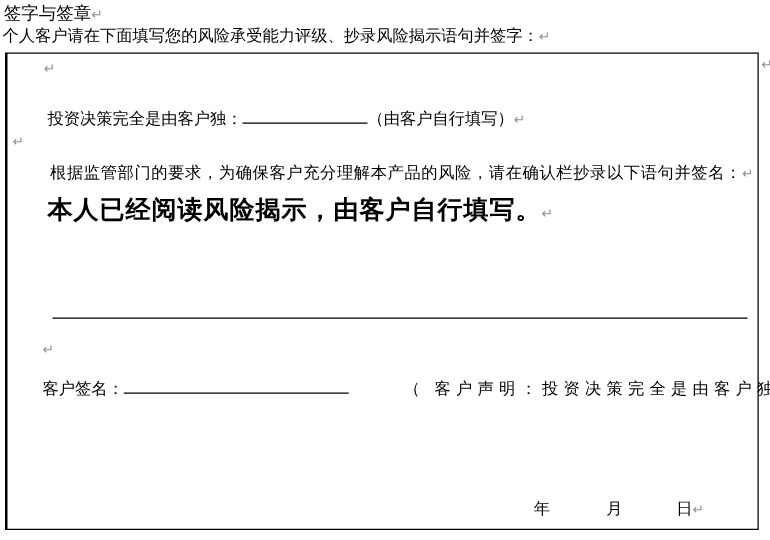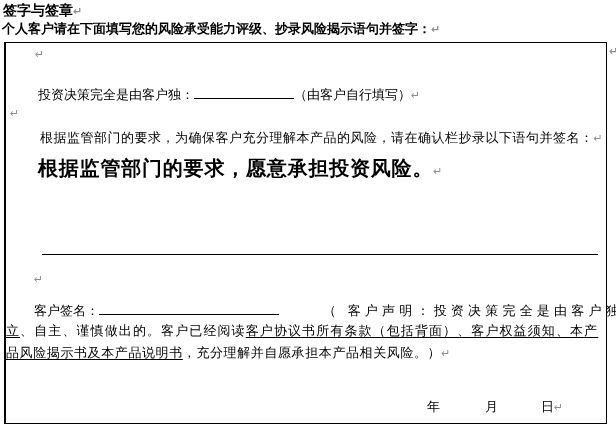--- a/index.html
+++ b/index.html
@@ -2,22 +2,22 @@
 <html><head>
 <meta charset="utf-8">
 <style>
   html,body { margin:0; padding:0; }
   body {
     width:616px; height:432px; background:#ffffff; color:#000;
     font-family:"Liberation Serif","DejaVu Serif",serif;
     position:relative; overflow:hidden;
   }
   .page { position:absolute; inset:0; }
-  .abs { position:absolute; white-space:nowrap;font-weight:bold; }
-  .heading { top:2px; left:3px; font-size:14px; font-weight:bold; }
+  .abs { position:absolute; white-space:nowrap; }
+  .heading { top:2px; left:3px; font-size:14px; font-weight:normal; }
   .intro { top:20px; left:2px; font-size:13px; }
   .form-box {
     position:absolute; top:42px; left:4px; width:603px; height:382px;
     border:1px solid #000; border-left-width:2px; box-sizing:border-box;
   }
   .line { position:absolute; font-size:13px; line-height:17px; white-space:nowrap; }
   .pilcrow { color:#8f8f8f; font-size:11px; font-family:"DejaVu Sans",sans-serif; }
   .blank {
     display:inline-block; border-bottom:1px solid #000;
     height:14px; vertical-align:baseline;
@@ -41,31 +41,29 @@
 
     <div class="line pilcrow" style="top:3px;left:29px">↵</div>
 
 
     <div class="line" style="top:41px;left:32px"><span>投资决策完全是由客户独：</span><span class="blank" style="width:100px"></span><span>（由客户自行填写）</span><span class="pilcrow">↵</span></div>
 
     <div class="line pilcrow" style="top:62px;left:4px">↵</div>
 
     <div class="line" style="top:86px;left:34px;letter-spacing:0.5px"><span>根据监管部门的要求，为确保客户充分理解本产品的风险，请在确认栏抄录以下语句并签名：</span><span class="pilcrow">↵</span></div>
 
-    <div class="line statement" style="top:117px;left:32px"><span>根据监管部门的要求，愿意承担投资风险。</span><span class="pilcrow" style="font-weight:normal">↵</span></div>
+    <div class="line statement" style="top:117px;left:32px"><span>本人已经阅读风险揭示，由客户自行填写。</span><span class="pilcrow" style="font-weight:normal">↵</span></div>
 
 
     <div class="rule" style="top:211px;left:36px;width:556px"></div>
 
     <div class="line pilcrow" style="top:228px;left:28px">↵</div>
 
     <div class="line" style="top:257px;left:28px"><span>客户签名：</span><span class="blank" style="width:180px"></span><span style="margin-left:44px;letter-spacing:4.2px">（ 客户声明：投资决策完全是由客户独</span></div>
 
-    <div class="line" style="top:279px;left:0;letter-spacing:1.1px"><span class="u">立</span><span>、自主、谨慎做出的。客户已经阅读</span><span class="u">客户协议书所有条款（包括背面）、客户权益须知、本产</span></div>
 
-    <div class="line" style="top:301px;left:0;letter-spacing:0.6px"><span class="u">品风险揭示书及本产品说明书</span><span>，充分理解并自愿承担本产品相关风险。）</span><span class="pilcrow">↵</span></div>
 
     <div class="line" style="top:355px;left:421px">年</div>
     <div class="line" style="top:355px;left:479px">月</div>
     <div class="line" style="top:355px;left:535px"><span>日</span><span class="pilcrow">↵</span></div>
 
   </div>
 </div>
 
 </body></html>

